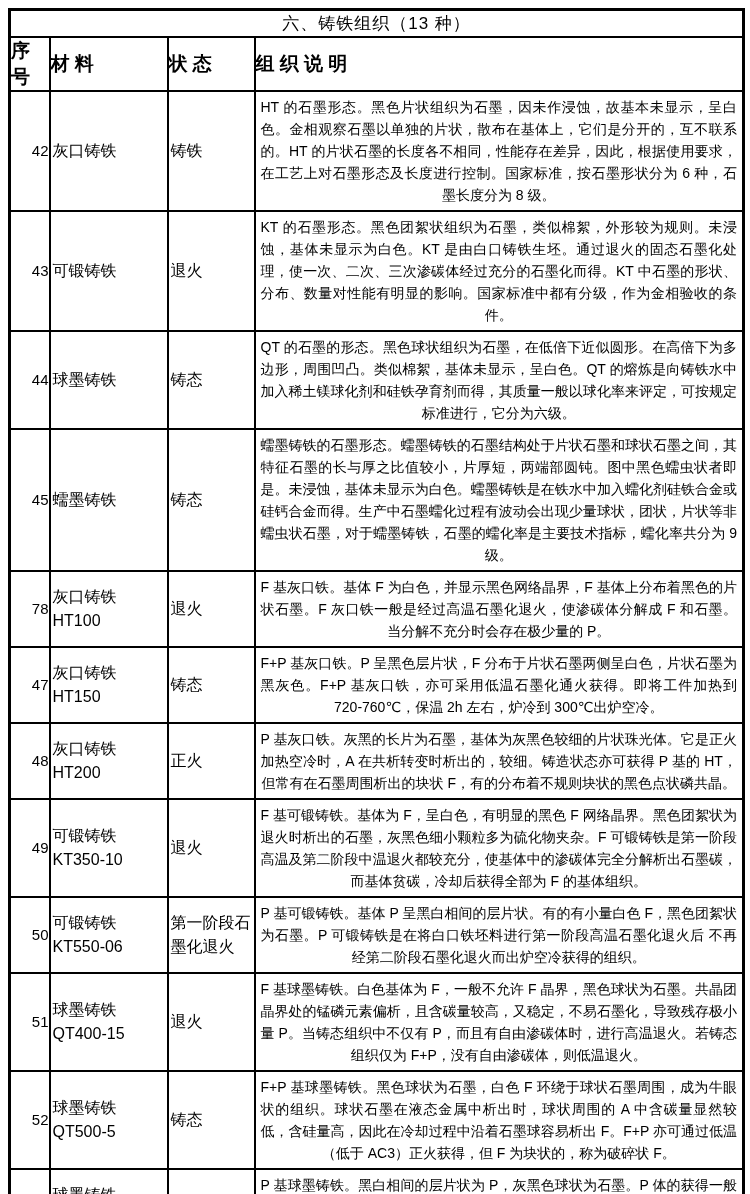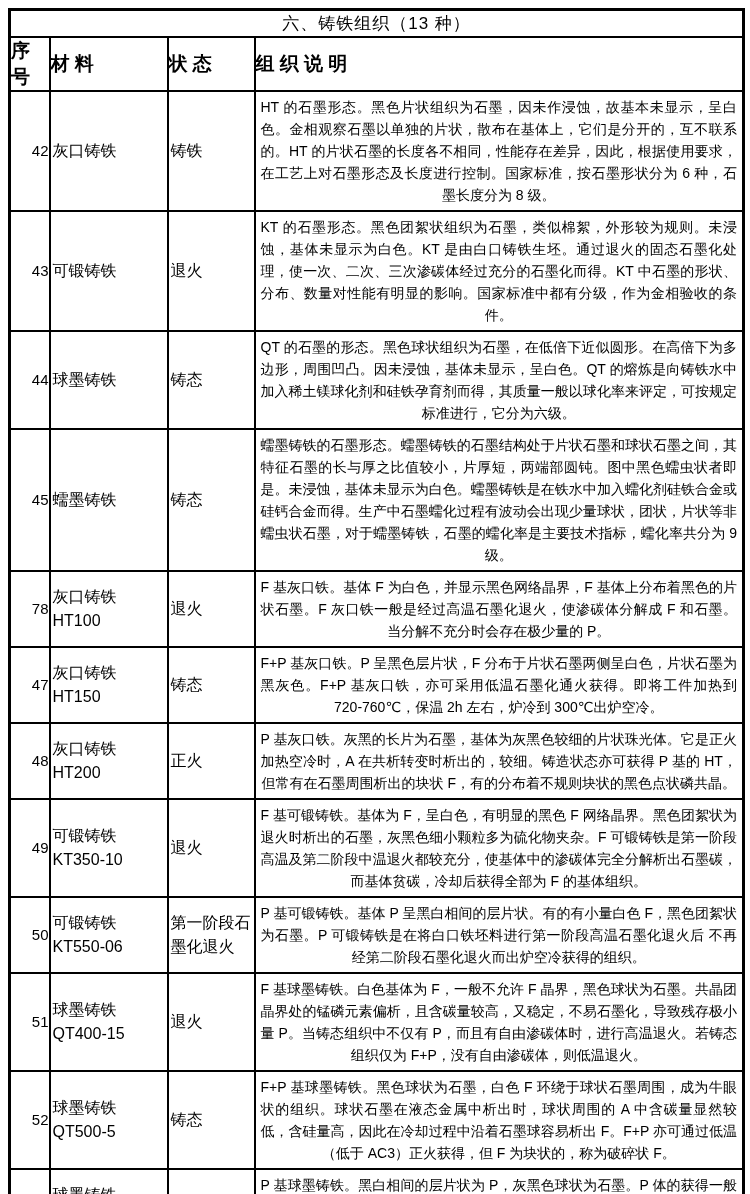--- a/index.html
+++ b/index.html
@@ -96,21 +96,21 @@
       <td class="c-desc">KT 的石墨形态。黑色团絮状组织为石墨，类似棉絮，外形较为规则。未浸蚀，基体未显示为白色。KT 是由白口铸铁生坯。通过退火的固态石墨化处理，使一次、二次、三次渗碳体经过充分的石墨化而得。KT 中石墨的形状、分布、数量对性能有明显的影响。国家标准中都有分级，作为金相验收的条件。</td>
     </tr>
 
     <tr>
       <td class="c-no">44</td>
       <td class="c-mat">
         <div>球墨铸铁</div>
         <div></div>
       </td>
       <td class="c-state">铸态</td>
-      <td class="c-desc">QT 的石墨的形态。黑色球状组织为石墨，在低倍下近似圆形。在高倍下为多边形，周围凹凸。因未浸蚀，基体未显示，呈白色。QT 的熔炼是向铸铁水中加入稀土镁球化剂和硅铁孕育剂而得，其质量一般以球化率来评定，可按规定标准进行，它分为六级。</td>
+      <td class="c-desc">QT 的石墨的形态。黑色球状组织为石墨，在低倍下近似圆形。在高倍下为多边形，周围凹凸。类似棉絮，基体未显示，呈白色。QT 的熔炼是向铸铁水中加入稀土镁球化剂和硅铁孕育剂而得，其质量一般以球化率来评定，可按规定标准进行，它分为六级。</td>
     </tr>
 
     <tr>
       <td class="c-no">45</td>
       <td class="c-mat">
         <div>蠕墨铸铁</div>
         <div></div>
       </td>
       <td class="c-state">铸态</td>
       <td class="c-desc">蠕墨铸铁的石墨形态。蠕墨铸铁的石墨结构处于片状石墨和球状石墨之间，其特征石墨的长与厚之比值较小，片厚短，两端部圆钝。图中黑色蠕虫状者即是。未浸蚀，基体未显示为白色。蠕墨铸铁是在铁水中加入蠕化剂硅铁合金或硅钙合金而得。生产中石墨蠕化过程有波动会出现少量球状，团状，片状等非蠕虫状石墨，对于蠕墨铸铁，石墨的蠕化率是主要技术指标，蠕化率共分为 9 级。</td>

